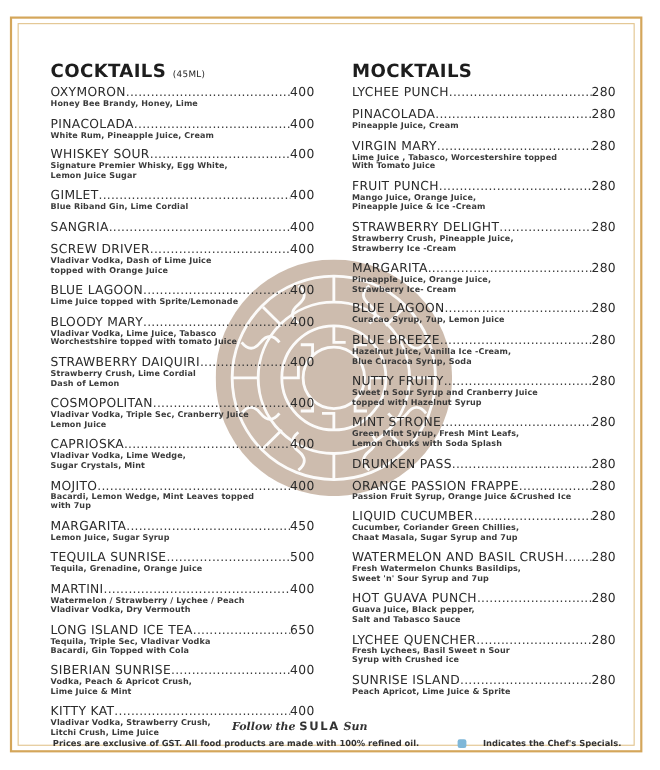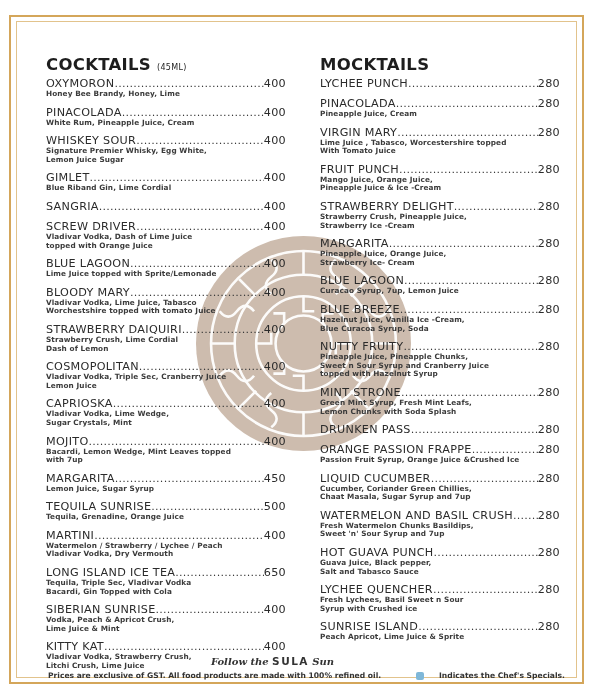--- a/index.html
+++ b/index.html
@@ -280,21 +280,20 @@
         </div>
         <div class="desc">Hazelnut Juice, Vanilla Ice -Cream,</div>
         <div class="desc">Blue Curacoa Syrup, Soda</div>
       </div>
       <div class="item">
         <div class="row">
           <span class="name">NUTTY FRUITY</span>
           <span class="dots"></span>
           <span class="price">280</span>
         </div>
-        <div class="desc">Pineapple Juice, Pineapple Chunks,</div>
         <div class="desc">Sweet n Sour Syrup and Cranberry Juice</div>
         <div class="desc">topped with Hazelnut Syrup</div>
       </div>
       <div class="item">
         <div class="row">
           <span class="name">MINT STRONE</span>
           <span class="dots"></span>
           <span class="price">280</span>
         </div>
         <div class="desc">Green Mint Syrup, Fresh Mint Leafs,</div>

